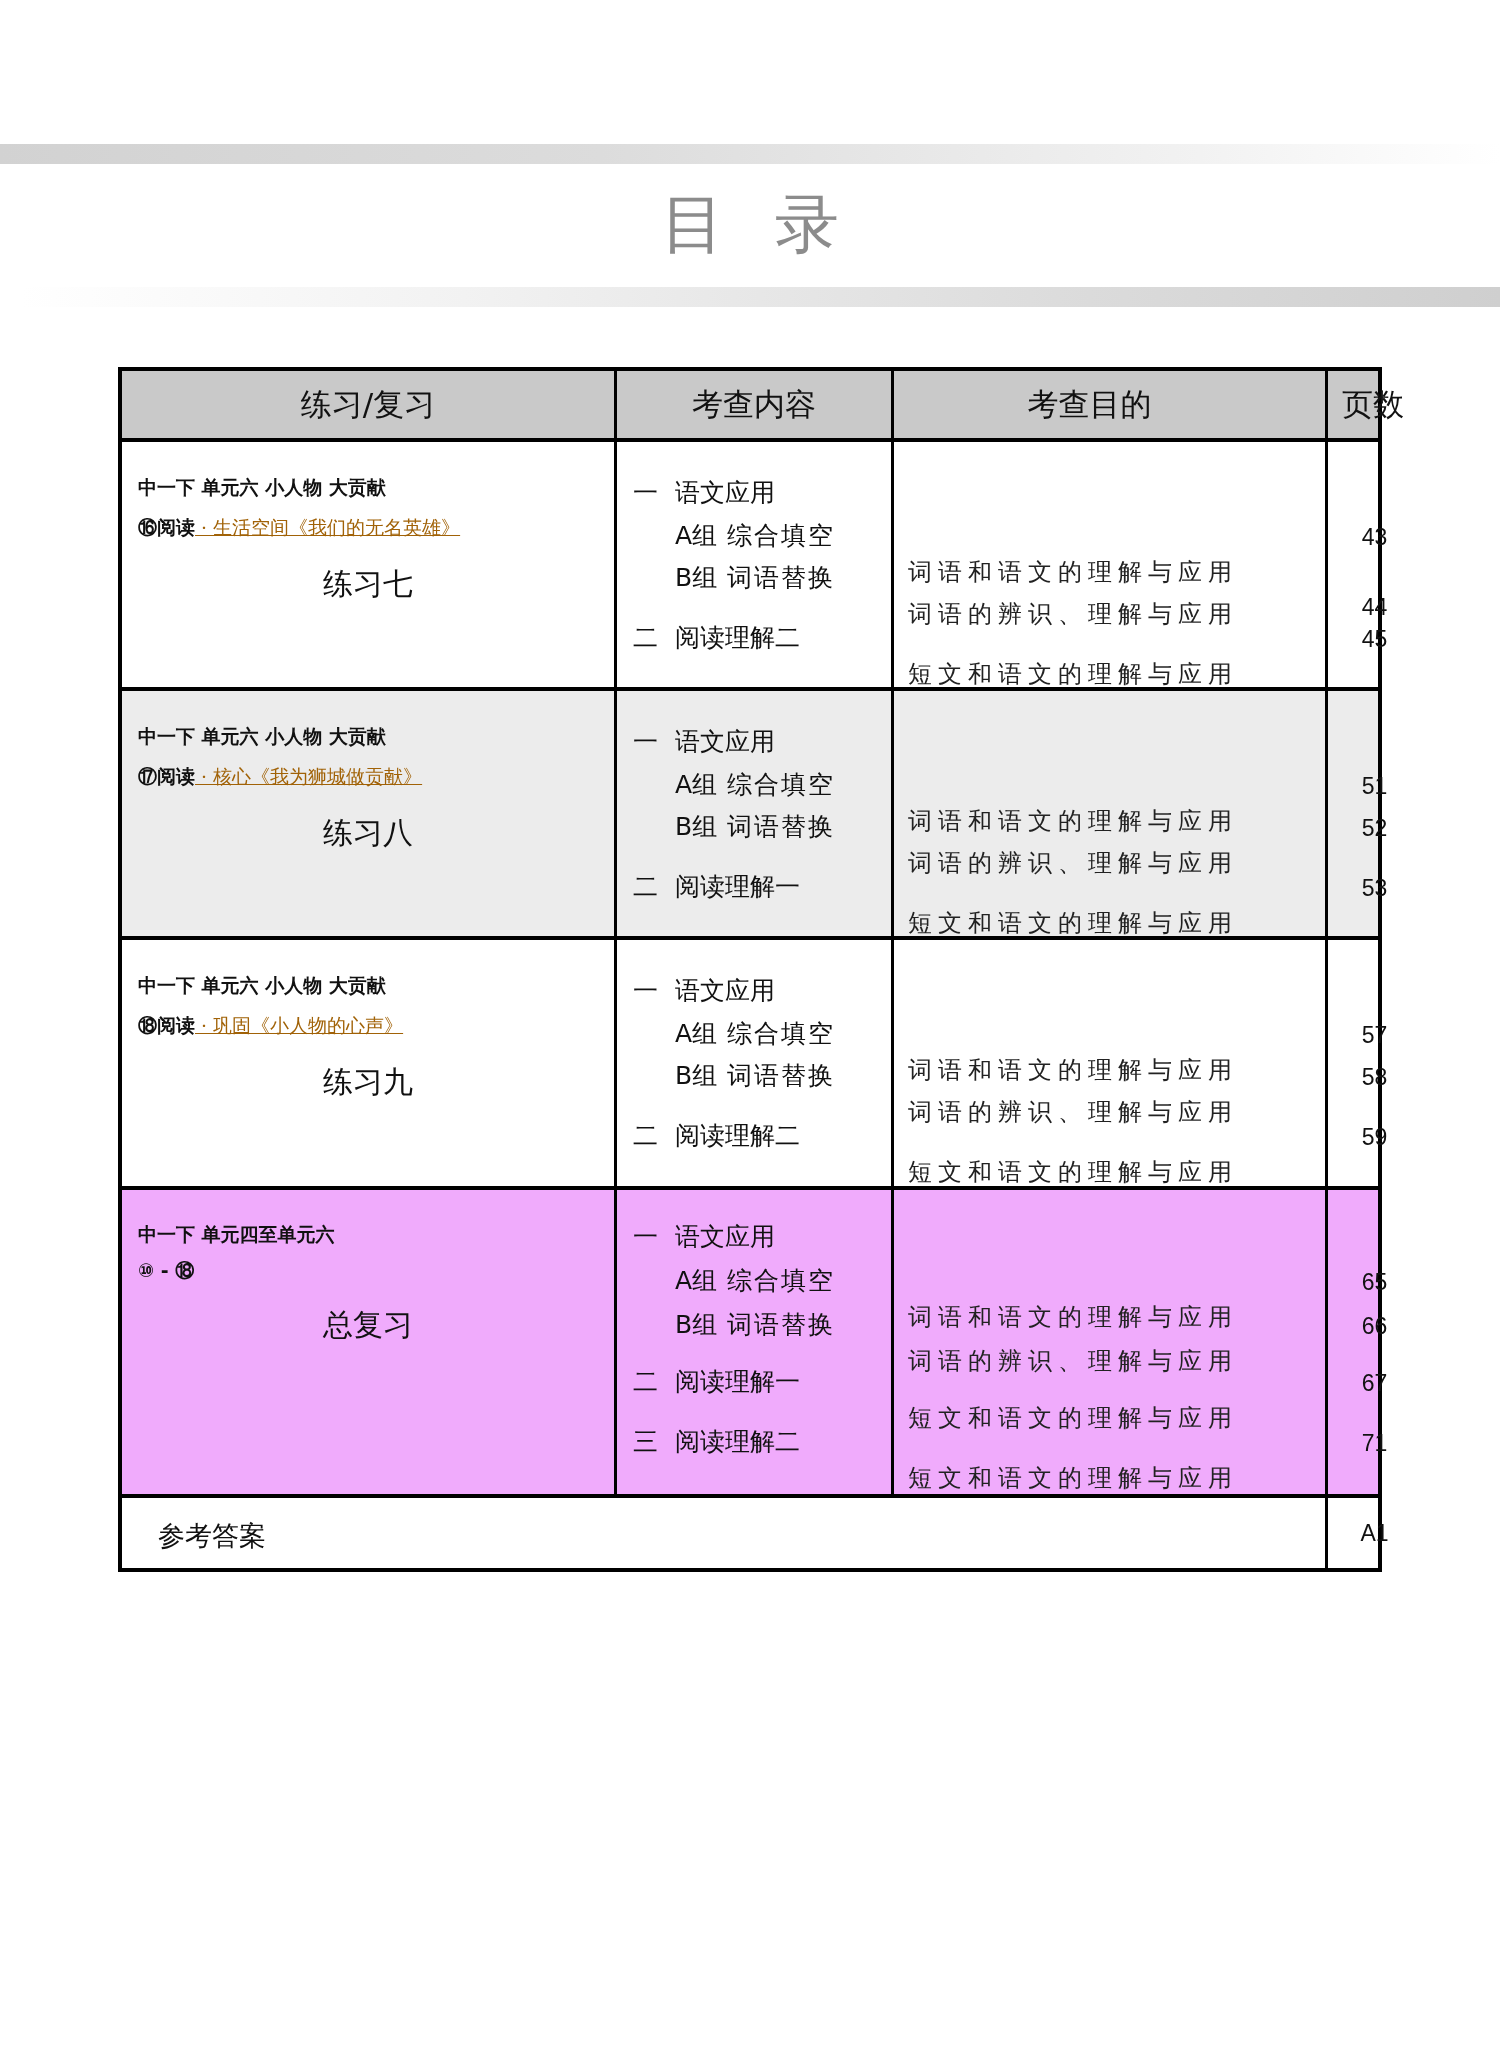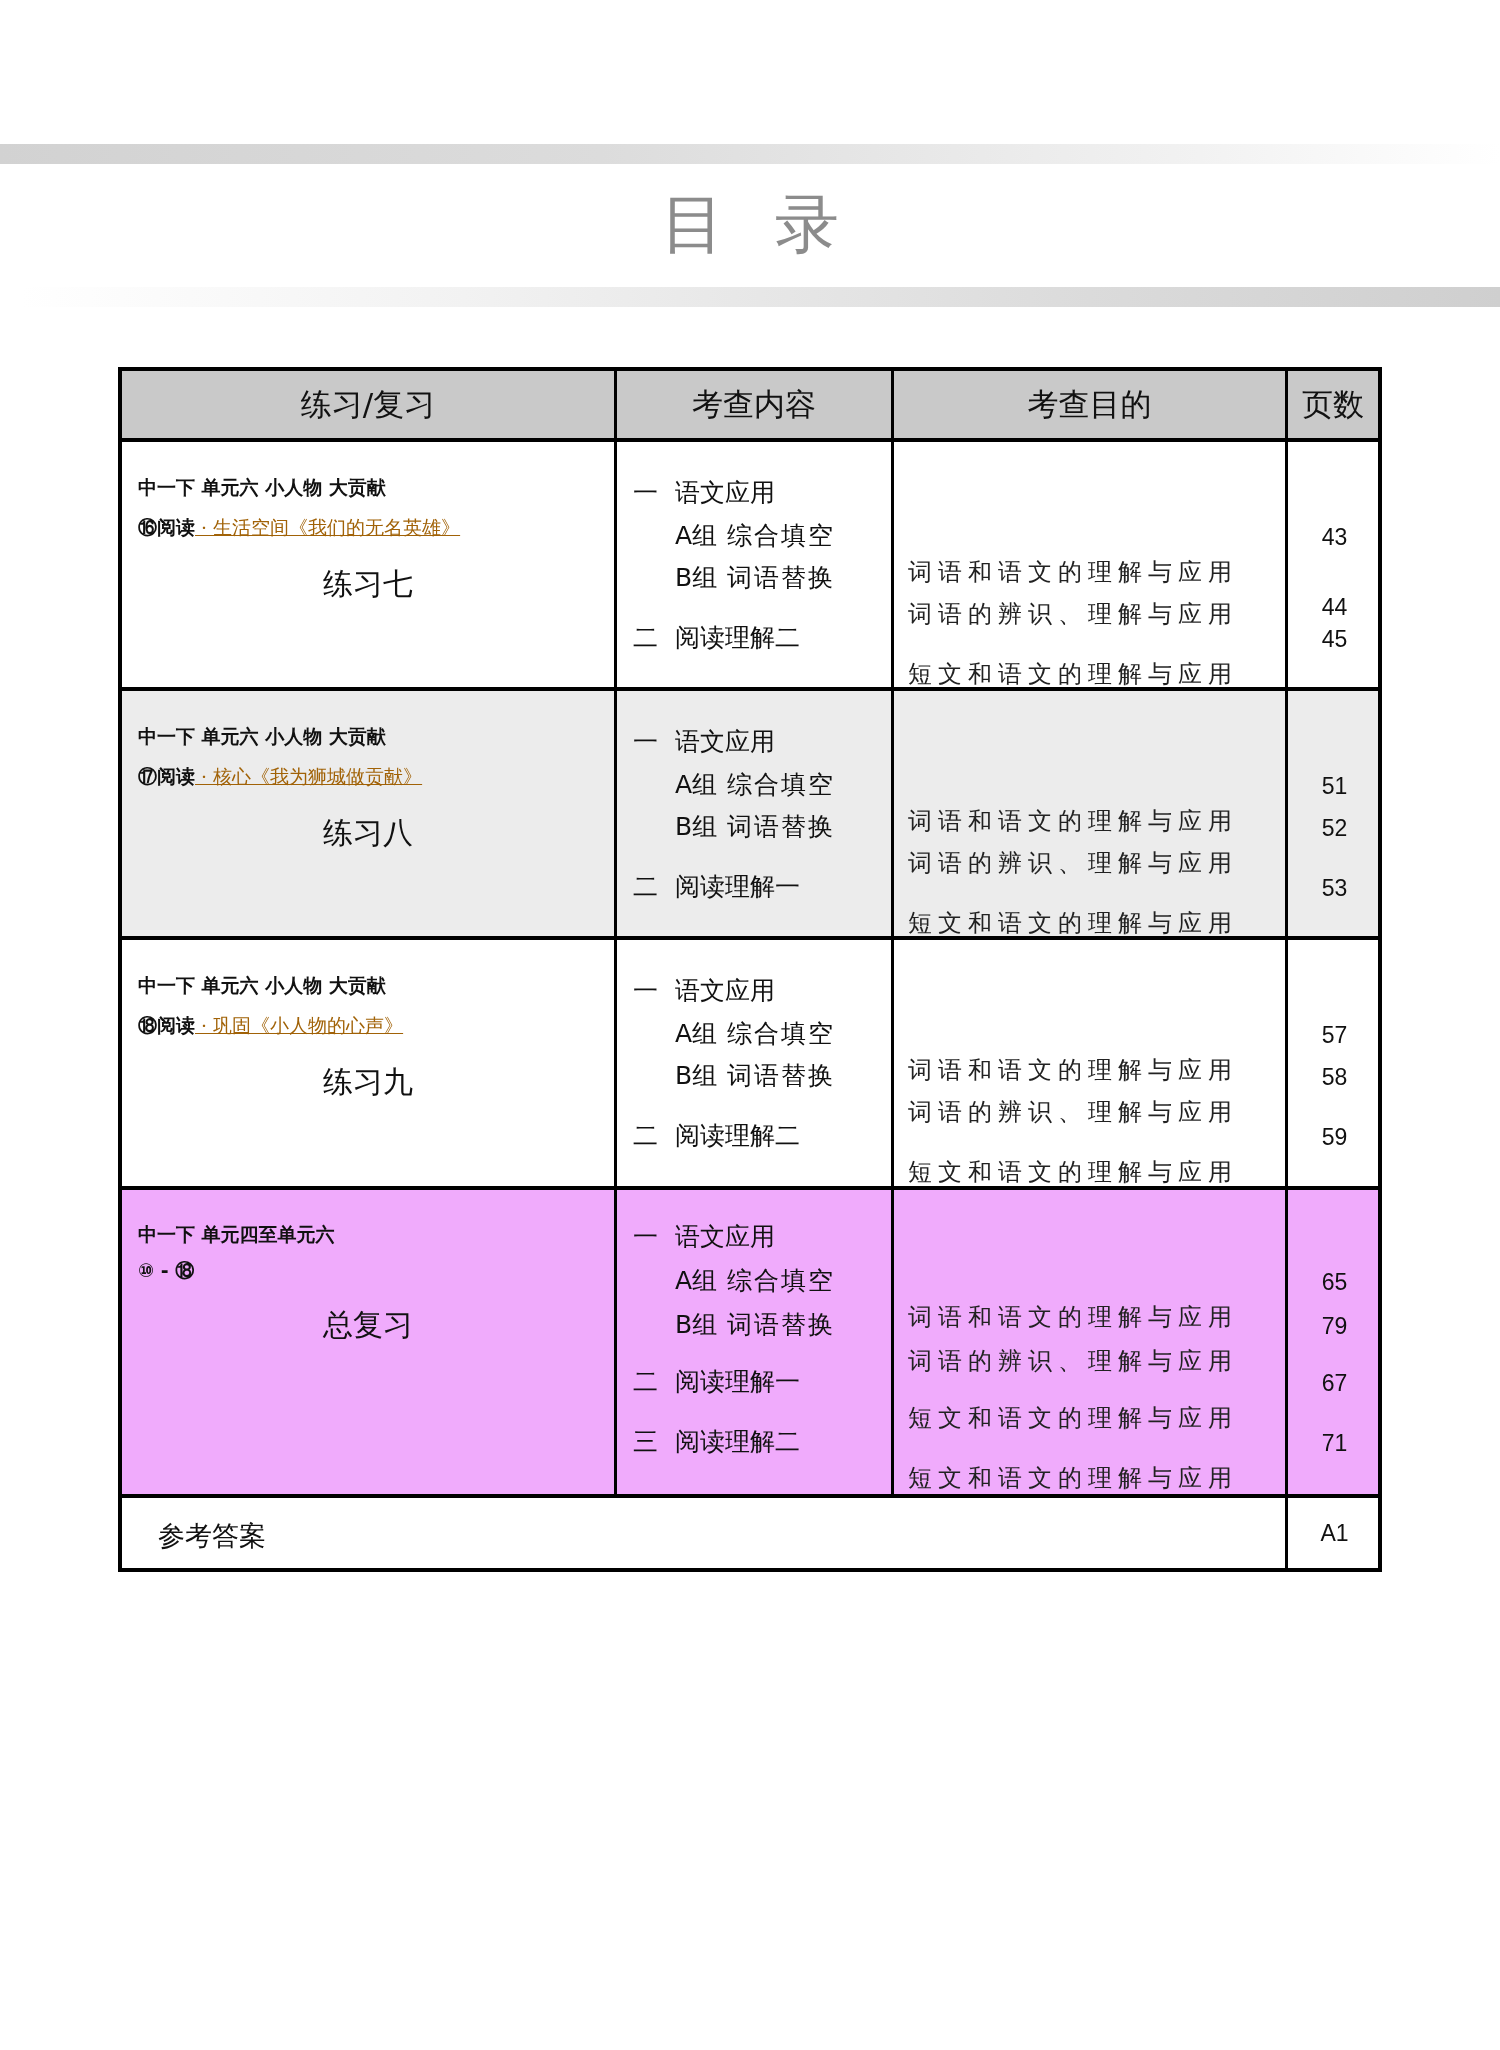--- a/index.html
+++ b/index.html
@@ -24,21 +24,21 @@
   .toc {
     position: absolute; left: 118px; top: 367px; width: 1264px; height: 1205px;
     box-sizing: border-box; border: 4px solid #000;
   }
   .row { position: absolute; left: 0; width: 1256px; border-bottom: 4px solid #000; box-sizing: border-box; }
   .row.last { border-bottom: none; }
   .cell { position: absolute; top: 0; bottom: 0; box-sizing: border-box; }
   .c1 { left: 0; width: 492px; }
   .c2 { left: 492px; width: 277px; border-left: 3px solid #000; }
   .c3 { left: 769px; width: 394px; border-left: 3px solid #000; }
-  .c4 { left: 1163px; width: 93px; border-left: 3px solid #000; }
+  .c4 { left: 1203px; width: 93px; border-left: 3px solid #000; }
   .header { top: 0; height: 71px; background: #c9c9c9; }
   .header .cell { display: flex; align-items: center; justify-content: center; font-size: 31px; }
   .bg-white { background: #ffffff; }
   .bg-light { background: #ececec; }
   .bg-mid { background: #f0abfc; }
   .abs { position: absolute; white-space: nowrap; }
   .unit-line { left: 16px; font-size: 19px; line-height: 22px; font-weight: bold; }
   .reading-line { left: 16px; font-size: 19px; line-height: 22px; }
   .reading-line .lead { font-weight: bold; }
   .reading-line .sub { color: #a16207; font-family: "DejaVu Serif", "Liberation Serif", serif; text-decoration: underline; }
@@ -198,21 +198,21 @@
         </div>
     </div>
     <div class="cell c3">
       <div class="abs purpose" style="top:78px;">词语和语文的理解与应用</div>
       <div class="abs purpose" style="top:122px;">词语的辨识、理解与应用</div>
       <div class="abs purpose" style="top:179px;">短文和语文的理解与应用</div>
       <div class="abs purpose" style="top:239px;">短文和语文的理解与应用</div>
     </div>
     <div class="cell c4">
       <div class="abs page" style="top:78px;">65</div>
-      <div class="abs page" style="top:122px;">79</div>
+      <div class="abs page" style="top:122px;">66</div>
       <div class="abs page" style="top:179px;">67</div>
       <div class="abs page" style="top:239px;">71</div>
     </div>
   </div>
 
   <div class="row last bg-white" style="top:1127px;height:70px;">
     <div class="cell" style="left:0;width:1163px;">
       <div class="abs answer-label">参考答案</div>
     </div>
     <div class="cell c4">

